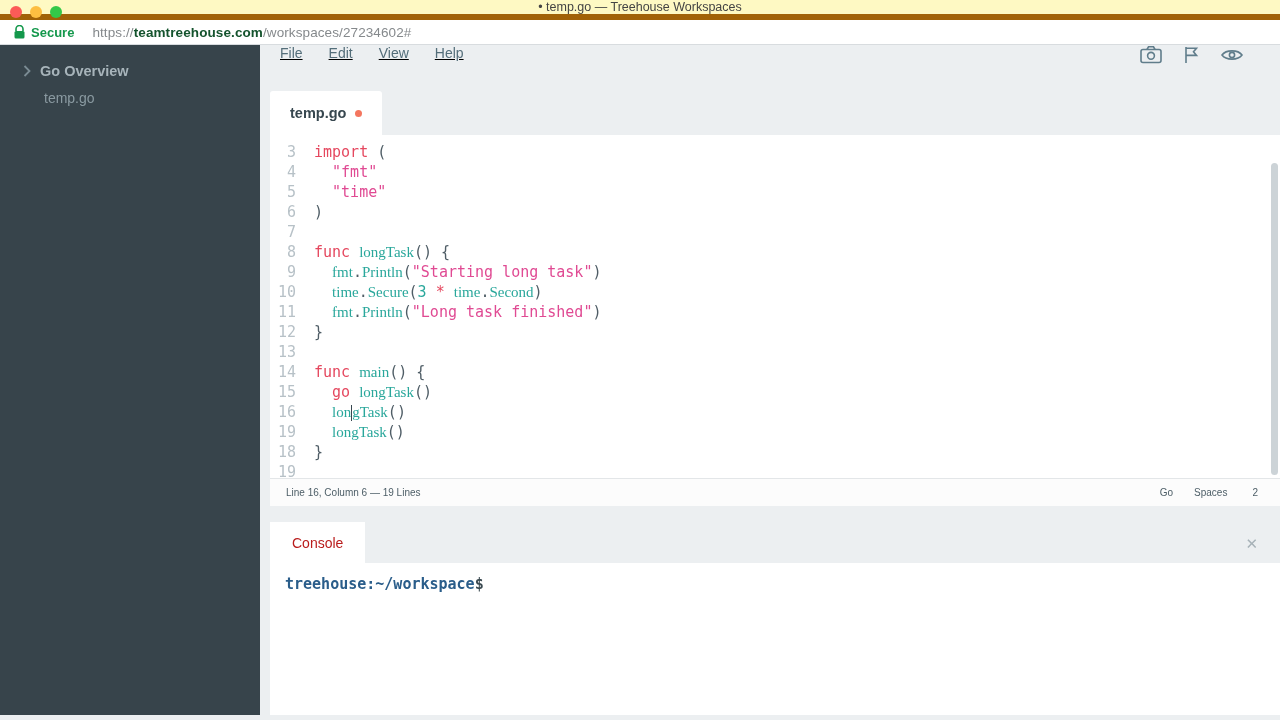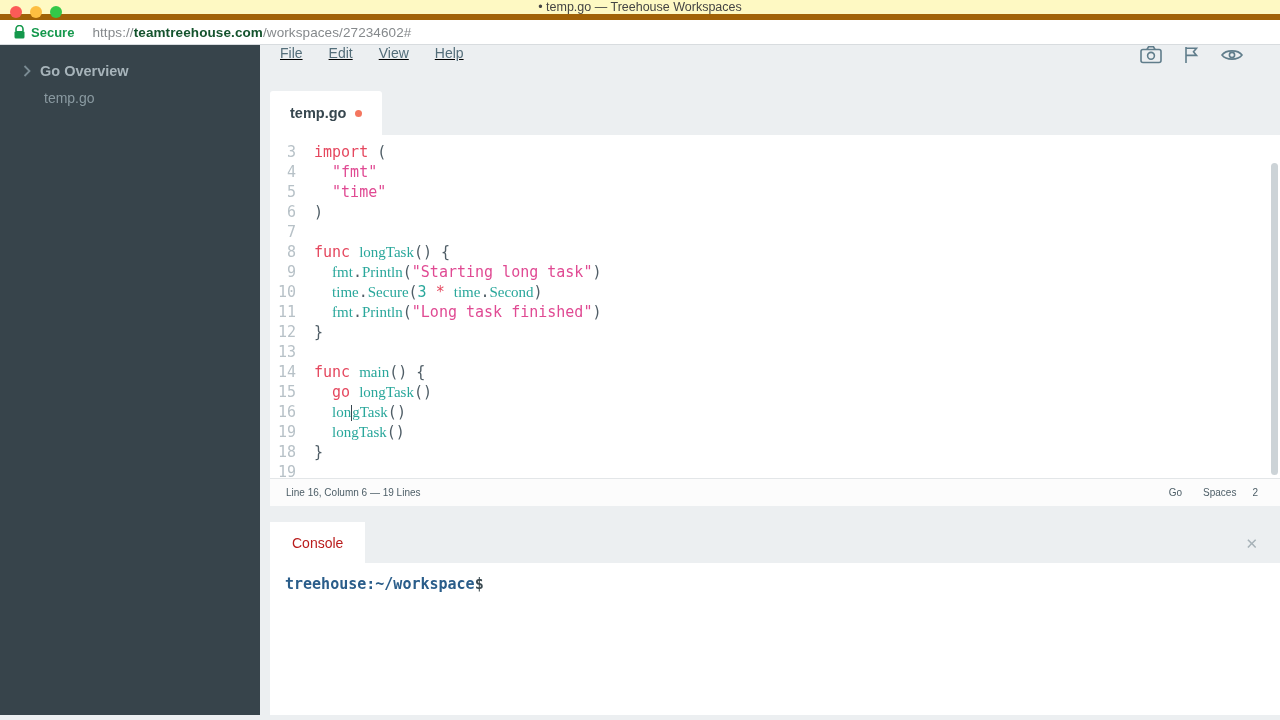--- a/index.html
+++ b/index.html
@@ -73,21 +73,21 @@
     position:absolute; right:2px; top:28px; width:7px; height:312px;
     background:#ccd3d7; border-radius:4px; cursor:pointer;
   }
 
   .statusbar {
     height:28px; background:#fcfcfc; border-top:1px solid #e3e6e8;
     display:flex; align-items:center; padding:0 22px 0 16px;
     font-size:10px; color:#4d5e67;
   }
   .status-right { margin-left:auto; display:flex; gap:21px; }
-  .indent { display:flex; gap:16px; cursor:pointer; }
+  .indent { display:flex; gap:25px; cursor:pointer; }
   .lang { cursor:pointer; }
 
   .gap { height:16px; }
 
   
   .console-tabbar { height:41px; display:flex; align-items:flex-end; position:relative; }
   .console-tab {
     background:#fff; height:41px; display:flex; align-items:center;
     padding:0 22px; font-size:14px; color:#b91c1c; cursor:pointer;
   }

